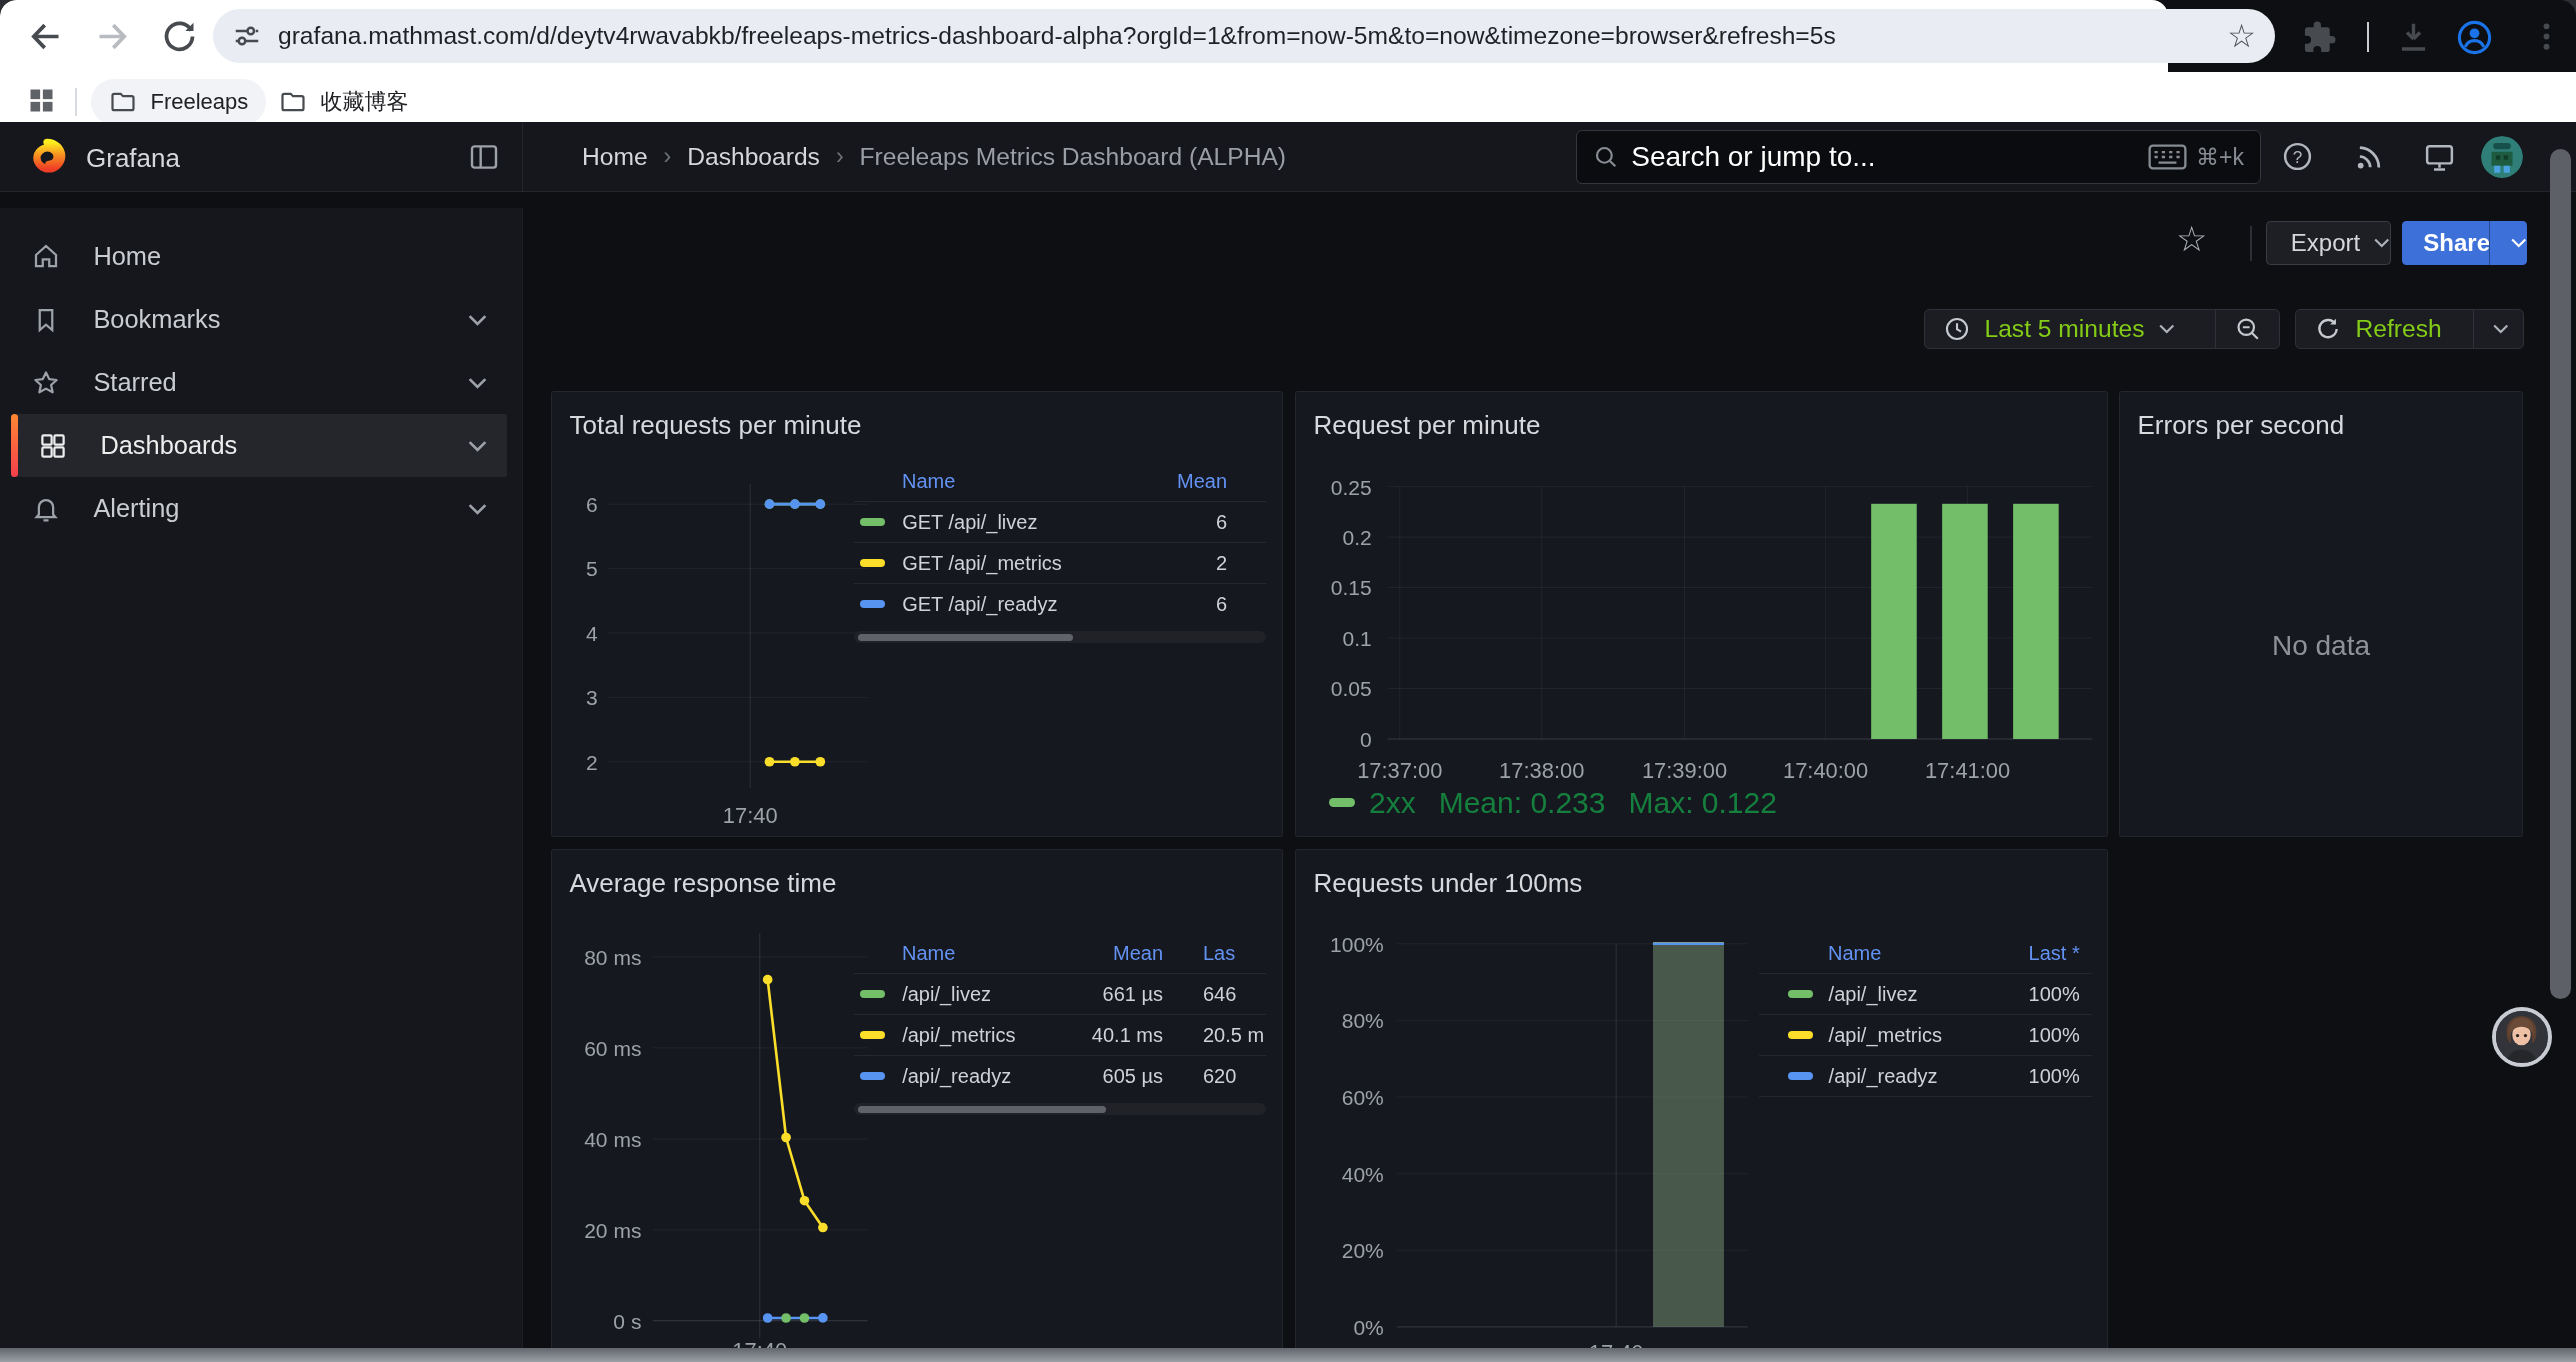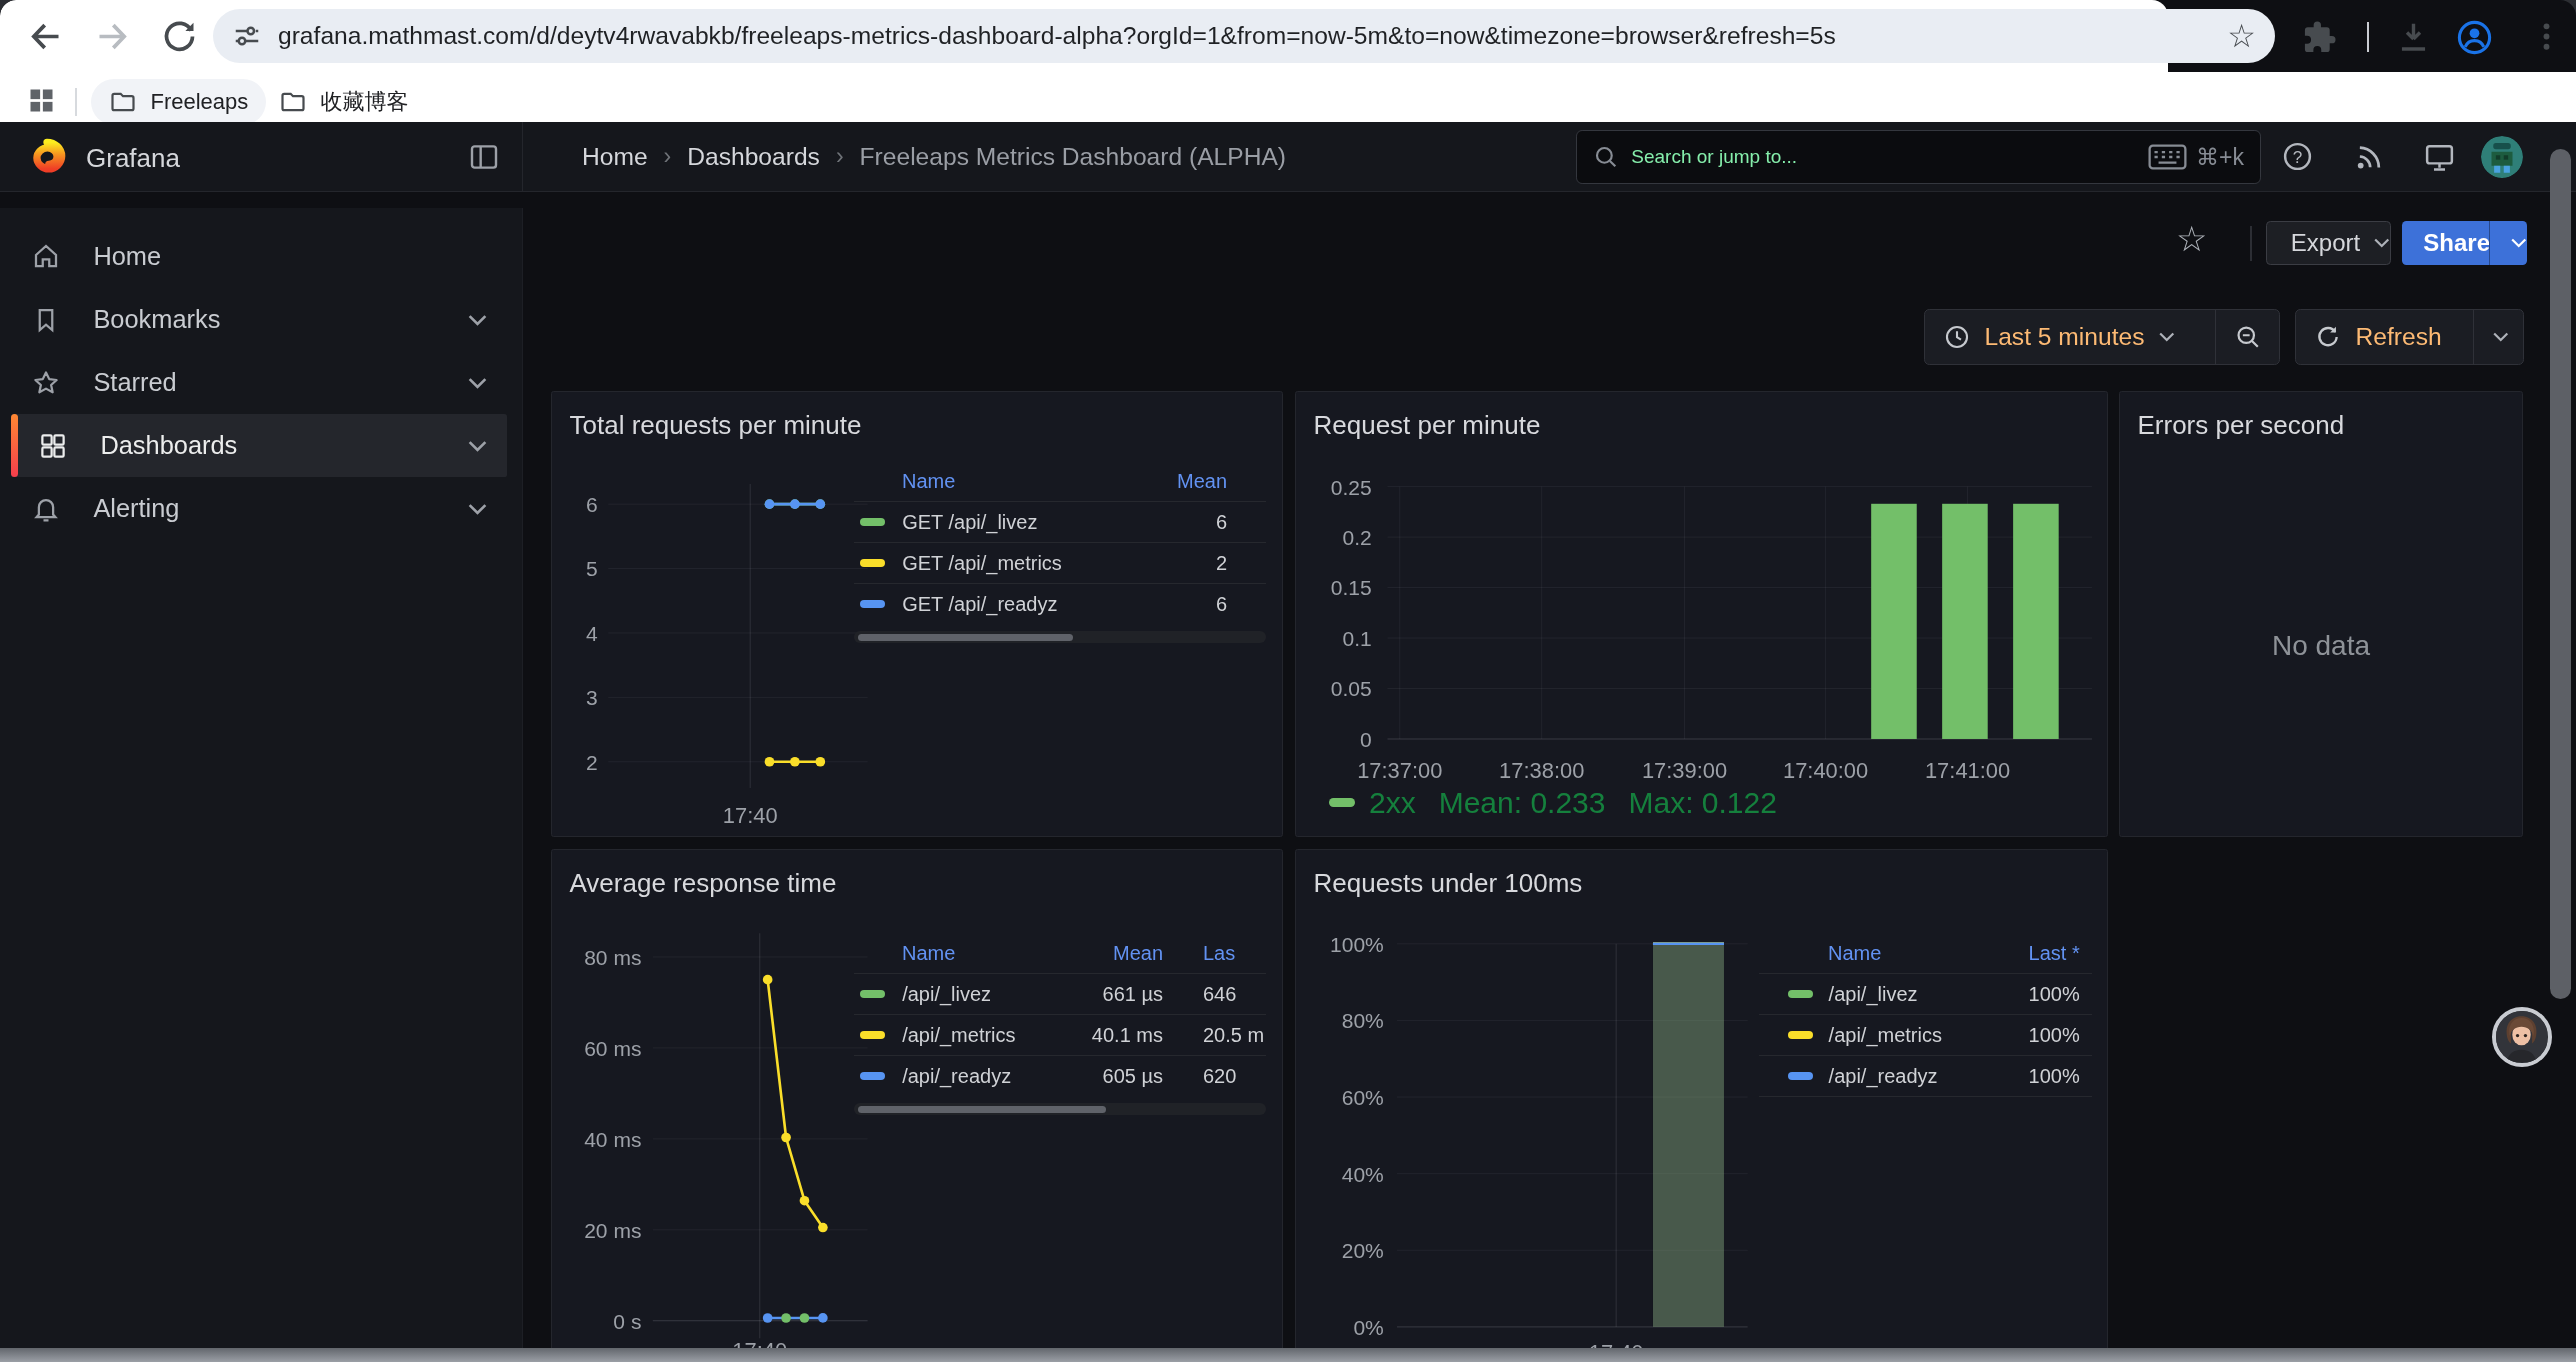--- a/index.html
+++ b/index.html
@@ -23,21 +23,21 @@
   
   .topnav{position:absolute;left:0;top:122px;width:2576px;height:70px;background:#15171c;border-bottom:0.9px solid #24262c}
   .topnav .leftblock{position:absolute;left:0;top:0;width:523px;height:69px;border-right:0.9px solid #24262c}
   .brand{position:absolute;left:86px;top:21px;font-size:26px;color:#d5d7db}
   .dock{position:absolute;left:468px;top:19px;width:32px;height:32px;color:#9da1a8;cursor:pointer}
   .crumbs{position:absolute;left:582px;top:0;height:69px;display:flex;align-items:center;font-size:24.6px}
   .crumb{color:#d5d7db;cursor:pointer}
   .crumb.current{color:#9a9ea5;cursor:default}
   .crumb-sep{color:#6f7378;margin:0 16px;font-size:23px}
   .gsearch{position:absolute;left:1576px;top:8px;width:685px;height:54px;background:#0b0c0f;border:0.9px solid #34373e;border-radius:6.1px;display:flex;align-items:center;padding:0 16px;cursor:text}
-  .gsearch .ph{font-size:19px;color:#86efac;margin-left:12.3px;flex:1}
+  .gsearch .ph{font-size:28px;color:#ffffff;margin-left:12.3px;flex:1}
   .gsearch .kbd{width:39px;height:26px;color:#878c94}
   .gsearch .sc{font-size:23px;color:#878c94;margin-left:8.8px}
   .top-ic{position:absolute;top:18.4px;width:33px;height:33px;color:#b3b7be;cursor:pointer}
   .gavatar{position:absolute;left:2481px;top:14px;width:42px;height:42px;border-radius:50%;overflow:hidden;cursor:pointer}
   
   .sidebar{position:absolute;left:0;top:208px;width:523px;height:1155px;background:#15171c;border-right:0.9px solid #1d1f25}
   .side-item{position:absolute;left:11.4px;width:496px;height:63px;display:flex;align-items:center;cursor:pointer;border-radius:2.6px}
   .side-item .s-ic{width:30px;height:30px;margin-left:20px;color:#9da1a8;flex:none}
   .side-item .s-label{font-size:25.4px;color:#c9ccd1;margin-left:32px;flex:1}
   .side-item .s-chev{width:21px;height:14px;color:#9da1a8;margin-right:19px}
@@ -47,21 +47,21 @@
   .side-item.active .s-label{color:#eceded}
   
   .fav-star{position:absolute;left:2176px;top:219px;font-size:35px;color:#aeb3ba;cursor:pointer}
   .tb-div{position:absolute;left:2250px;top:226px;width:1.8px;height:35px;background:#2c2e34}
   .btn{position:absolute;height:44px;border-radius:4.4px;display:flex;align-items:center;justify-content:flex-end;font-size:24px;color:#d5d7db;cursor:pointer}
   .btn.secondary{background:#1d1f24;border:0.9px solid #3b3d44}
   .btn .bchev{width:17.5px;height:11.4px;margin-left:12.3px;color:#aeb2b9}
   .share{left:2402px;top:221px;width:88px;background:#3d71d9;color:#fff;font-weight:bold;border-radius:4.4px 0 0 4.4px}
   .share-caret{left:2489px;top:221px;width:38px;background:#3d71d9;border-radius:0 4.4px 4.4px 0;border-left:0.9px solid rgba(0,0,0,.35);color:#fff}
   .share-caret .bchev{margin:0;color:#fff}
-  .timebox{position:absolute;top:309px;height:56px;background:#1b1d23;border:0.9px solid #2f3138;border-radius:5.3px;display:flex;align-items:stretch;color:#fdba74}
+  .timebox{position:absolute;top:309px;height:40px;background:#1b1d23;border:0.9px solid #2f3138;border-radius:5.3px;display:flex;align-items:stretch;color:#84cc16}
   .timebox .seg{display:flex;align-items:center;padding:0 17.5px;cursor:pointer}
   .timebox .seg+.seg{border-left:0.9px solid #2f3138}
   .timebox .t-ic{width:28px;height:28px;color:#c6c9ce}
   .timebox .t-label{font-size:24.6px;margin:0 14px}
   .timebox .bchev{width:17.5px;height:11.4px;color:#aeb2b9}
   
   .panel{position:absolute;background:#161820;border:0.9px solid #24262d;border-radius:2.6px}
   .ptitle{position:absolute;left:17.5px;top:17.5px;font-size:26px;font-weight:500;color:#d8d9dd;cursor:pointer;z-index:2}
   .chart{position:absolute;left:0;top:0;pointer-events:none}
   .nodata{position:absolute;left:0;right:0;top:238px;text-align:center;font-size:28px;color:#8e9298}

